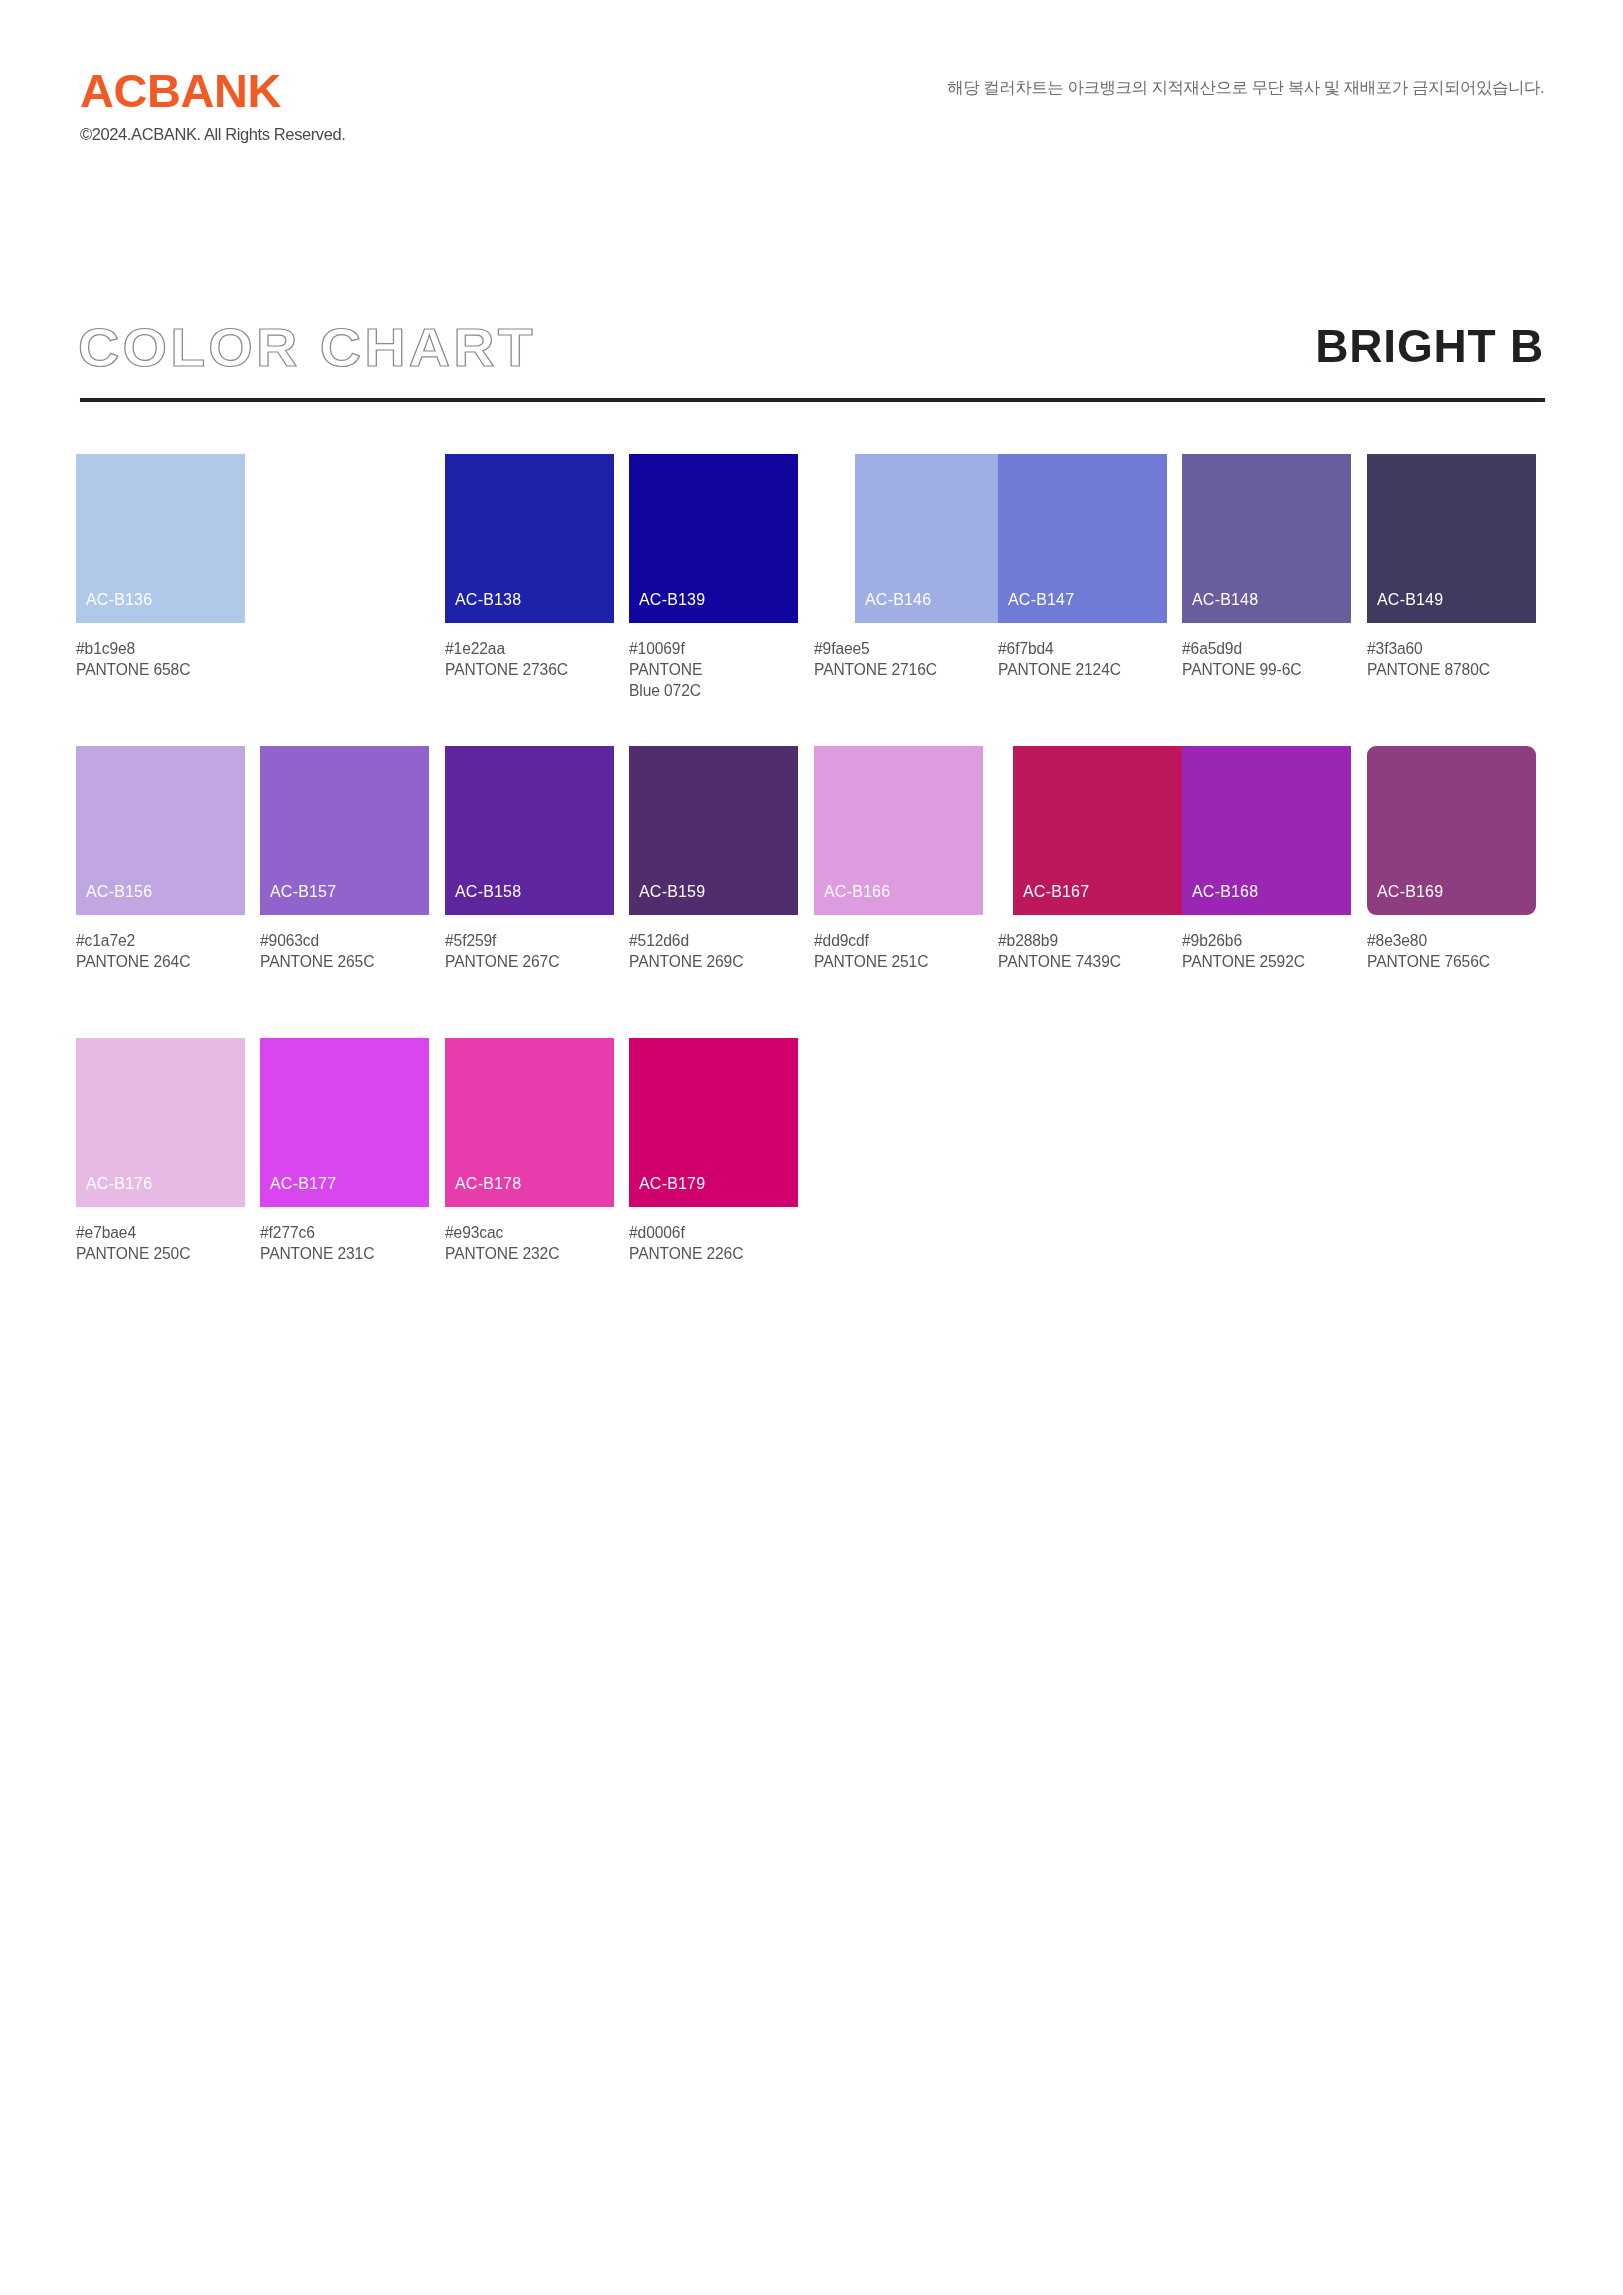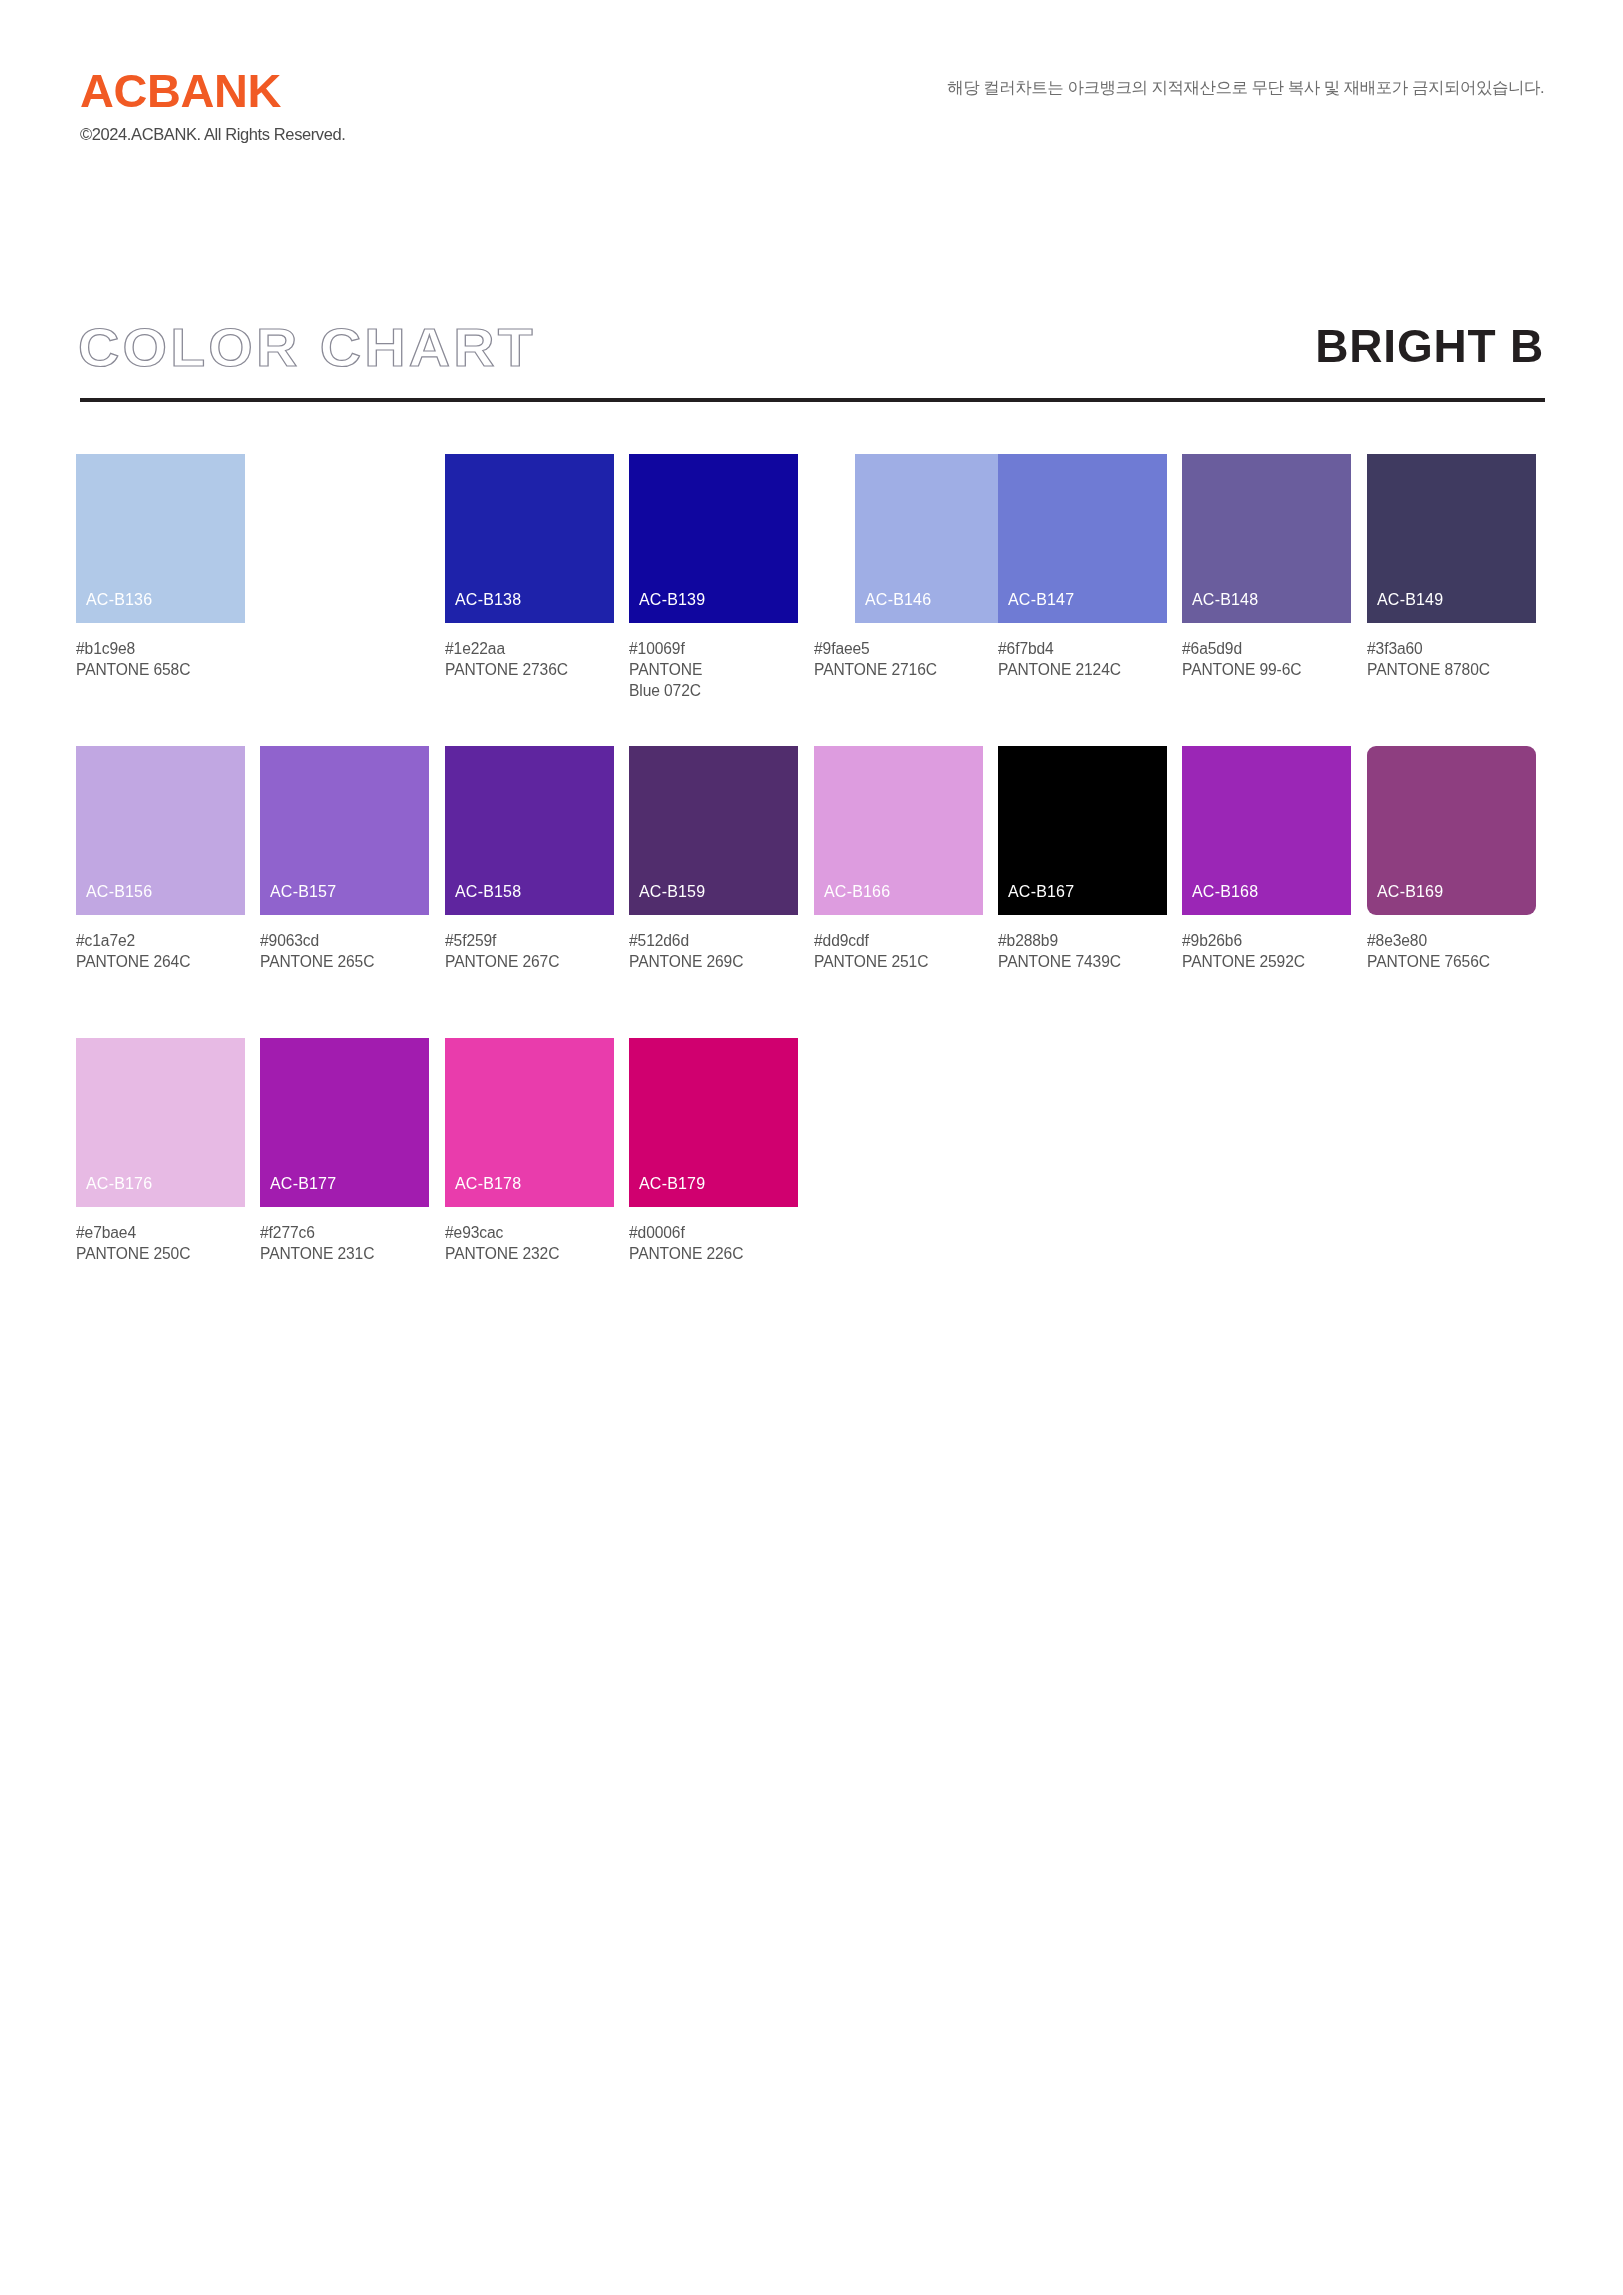--- a/index.html
+++ b/index.html
@@ -278,21 +278,21 @@
     <div class="swatch-cell" style="left:738px">
       <div class="swatch-chip" style="background-color: rgb(221, 156, 223);">
         <span class="swatch-code">AC-B166</span>
       </div>
       <div class="swatch-meta">
         <span class="swatch-hex">#dd9cdf</span>
         <span class="swatch-pantone">PANTONE 251C</span>
       </div>
     </div>
     <div class="swatch-cell" style="left:922px">
-      <div class="swatch-chip" style="background-color: #000000;">
+      <div class="swatch-chip" style="background-color: #be185d; margin-left: 15px;">
         <span class="swatch-code">AC-B167</span>
       </div>
       <div class="swatch-meta">
         <span class="swatch-hex">#b288b9</span>
         <span class="swatch-pantone">PANTONE 7439C</span>
       </div>
     </div>
     <div class="swatch-cell" style="left:1106px">
       <div class="swatch-chip" style="background-color: rgb(155, 38, 182);">
         <span class="swatch-code">AC-B168</span>
@@ -317,21 +317,21 @@
     <div class="swatch-cell" style="left:0px">
       <div class="swatch-chip" style="background-color: rgb(231, 186, 228);">
         <span class="swatch-code">AC-B176</span>
       </div>
       <div class="swatch-meta">
         <span class="swatch-hex">#e7bae4</span>
         <span class="swatch-pantone">PANTONE 250C</span>
       </div>
     </div>
     <div class="swatch-cell" style="left:184px">
-      <div class="swatch-chip" style="background-color: #a21caf;">
+      <div class="swatch-chip" style="background-color: #d946ef;">
         <span class="swatch-code">AC-B177</span>
       </div>
       <div class="swatch-meta">
         <span class="swatch-hex">#f277c6</span>
         <span class="swatch-pantone">PANTONE 231C</span>
       </div>
     </div>
     <div class="swatch-cell" style="left:369px">
       <div class="swatch-chip" style="background-color: rgb(233, 60, 172);">
         <span class="swatch-code">AC-B178</span>

